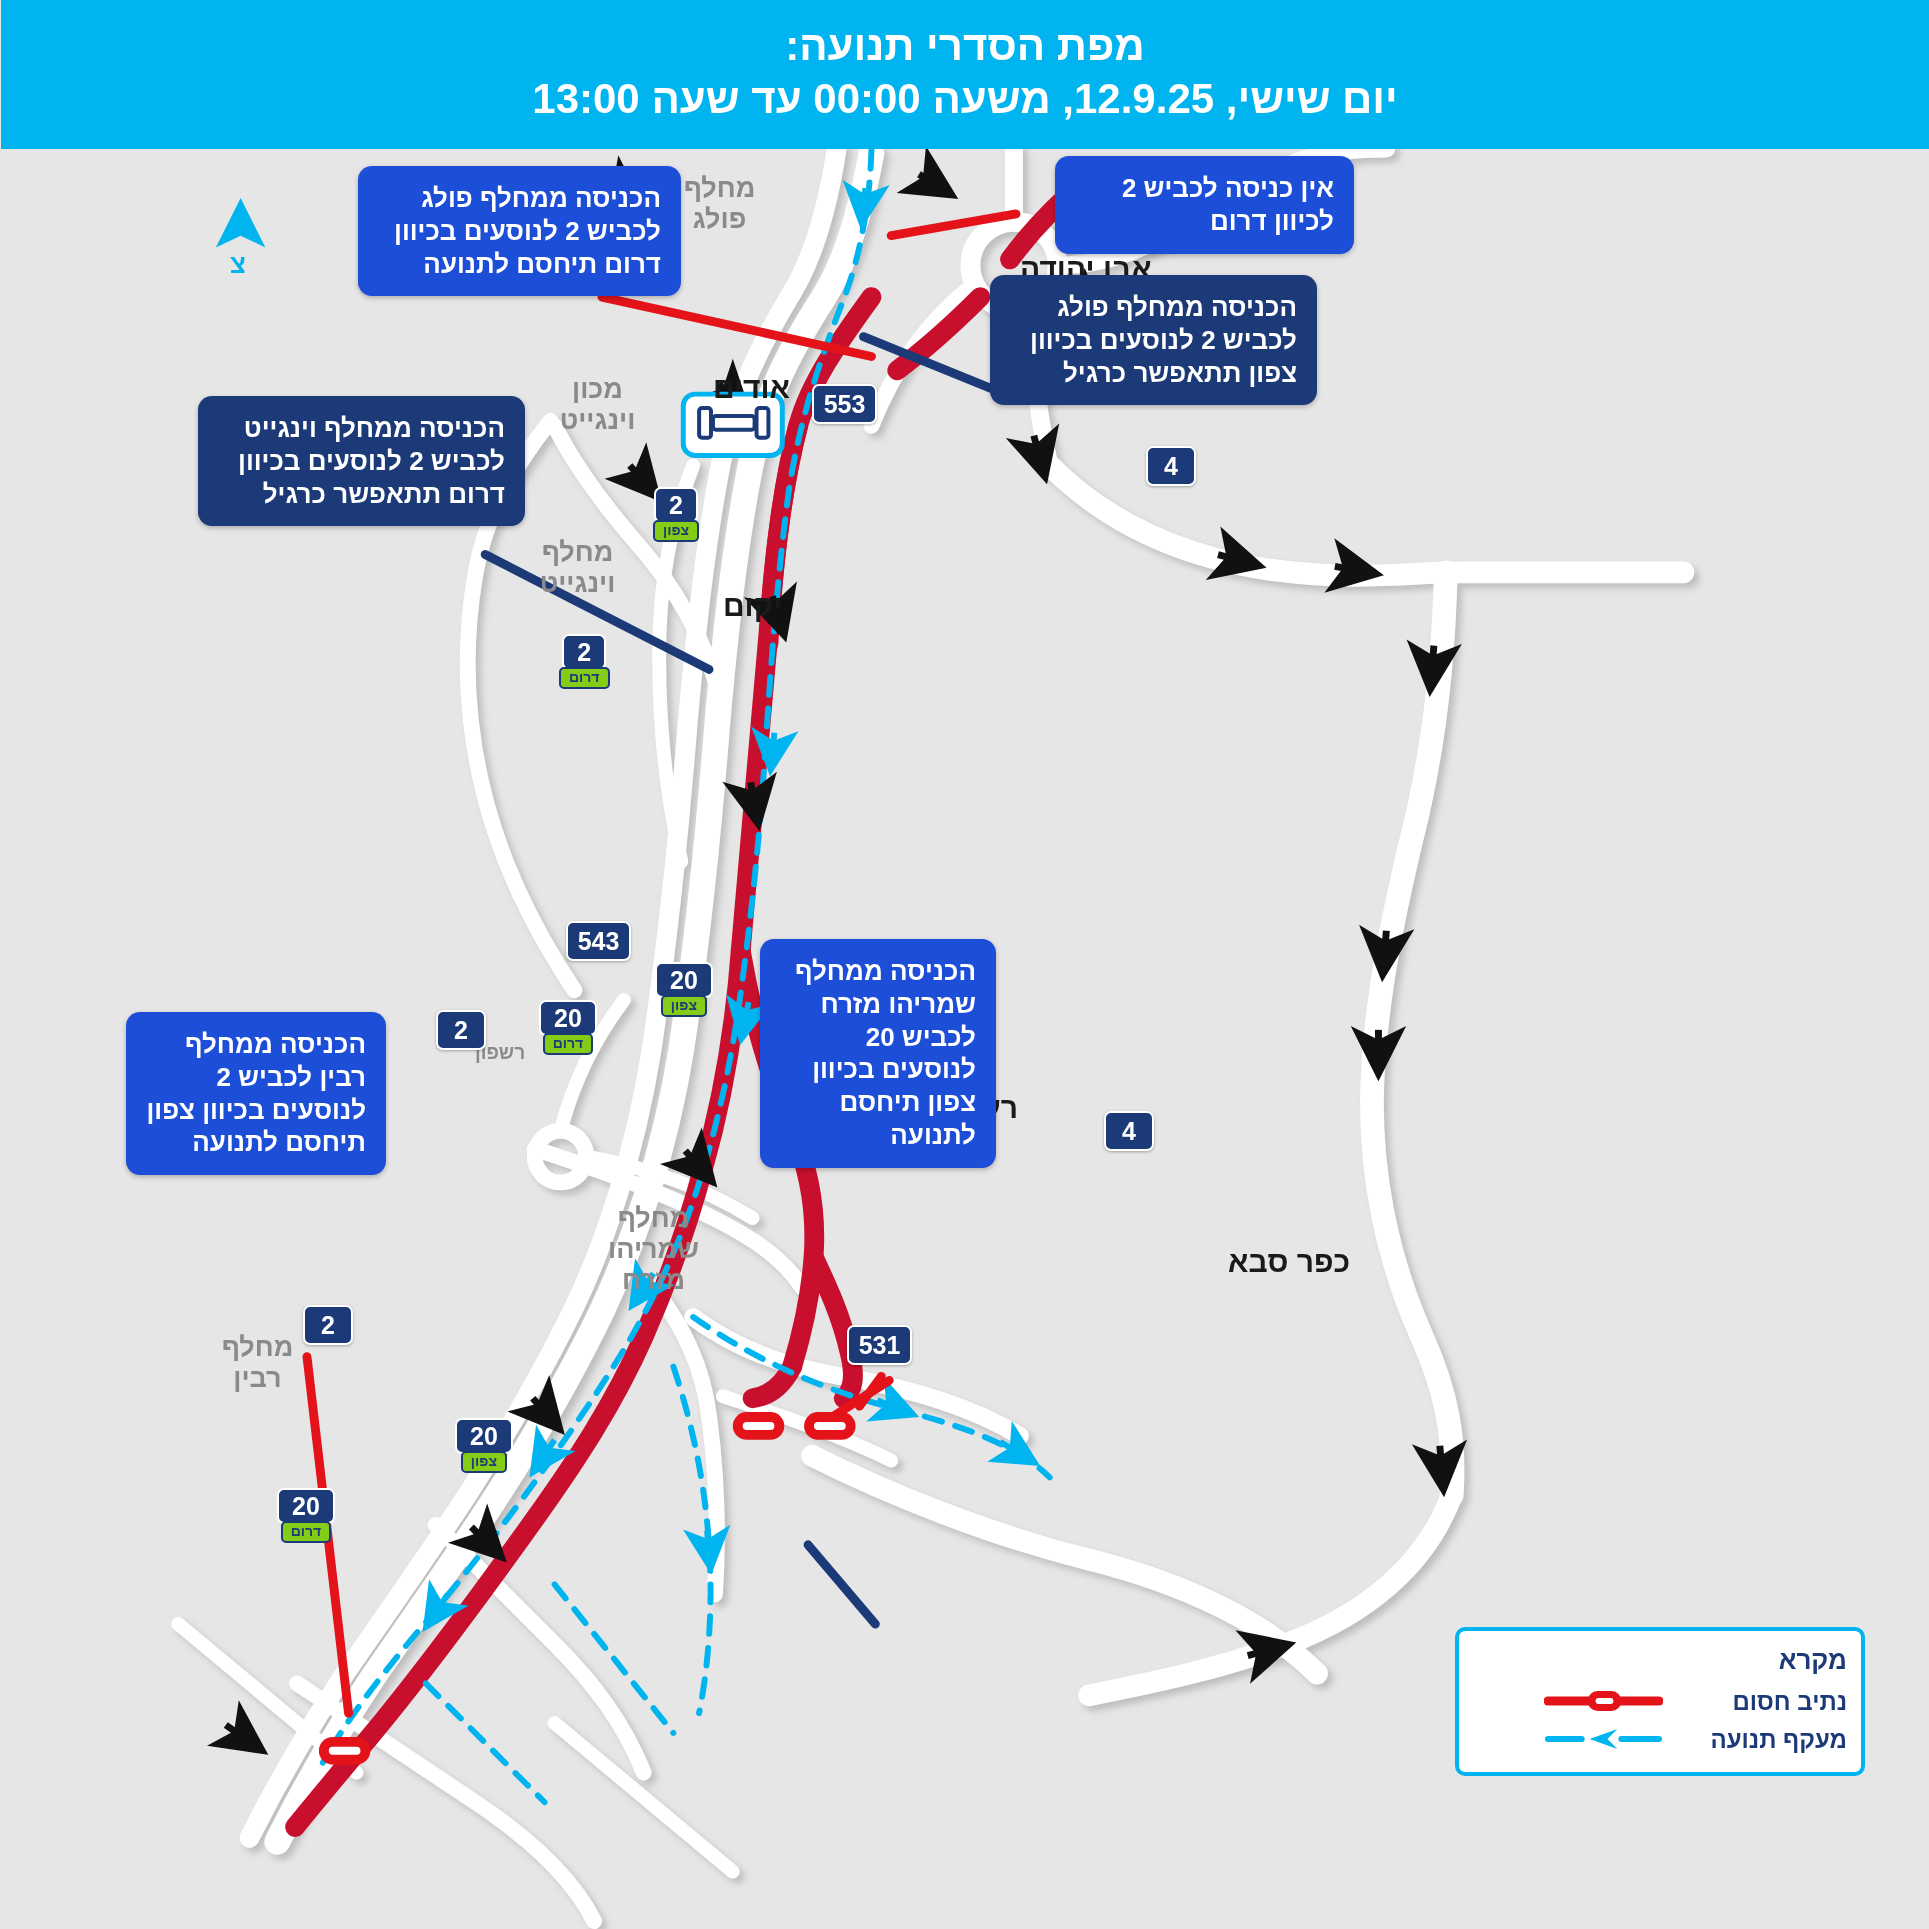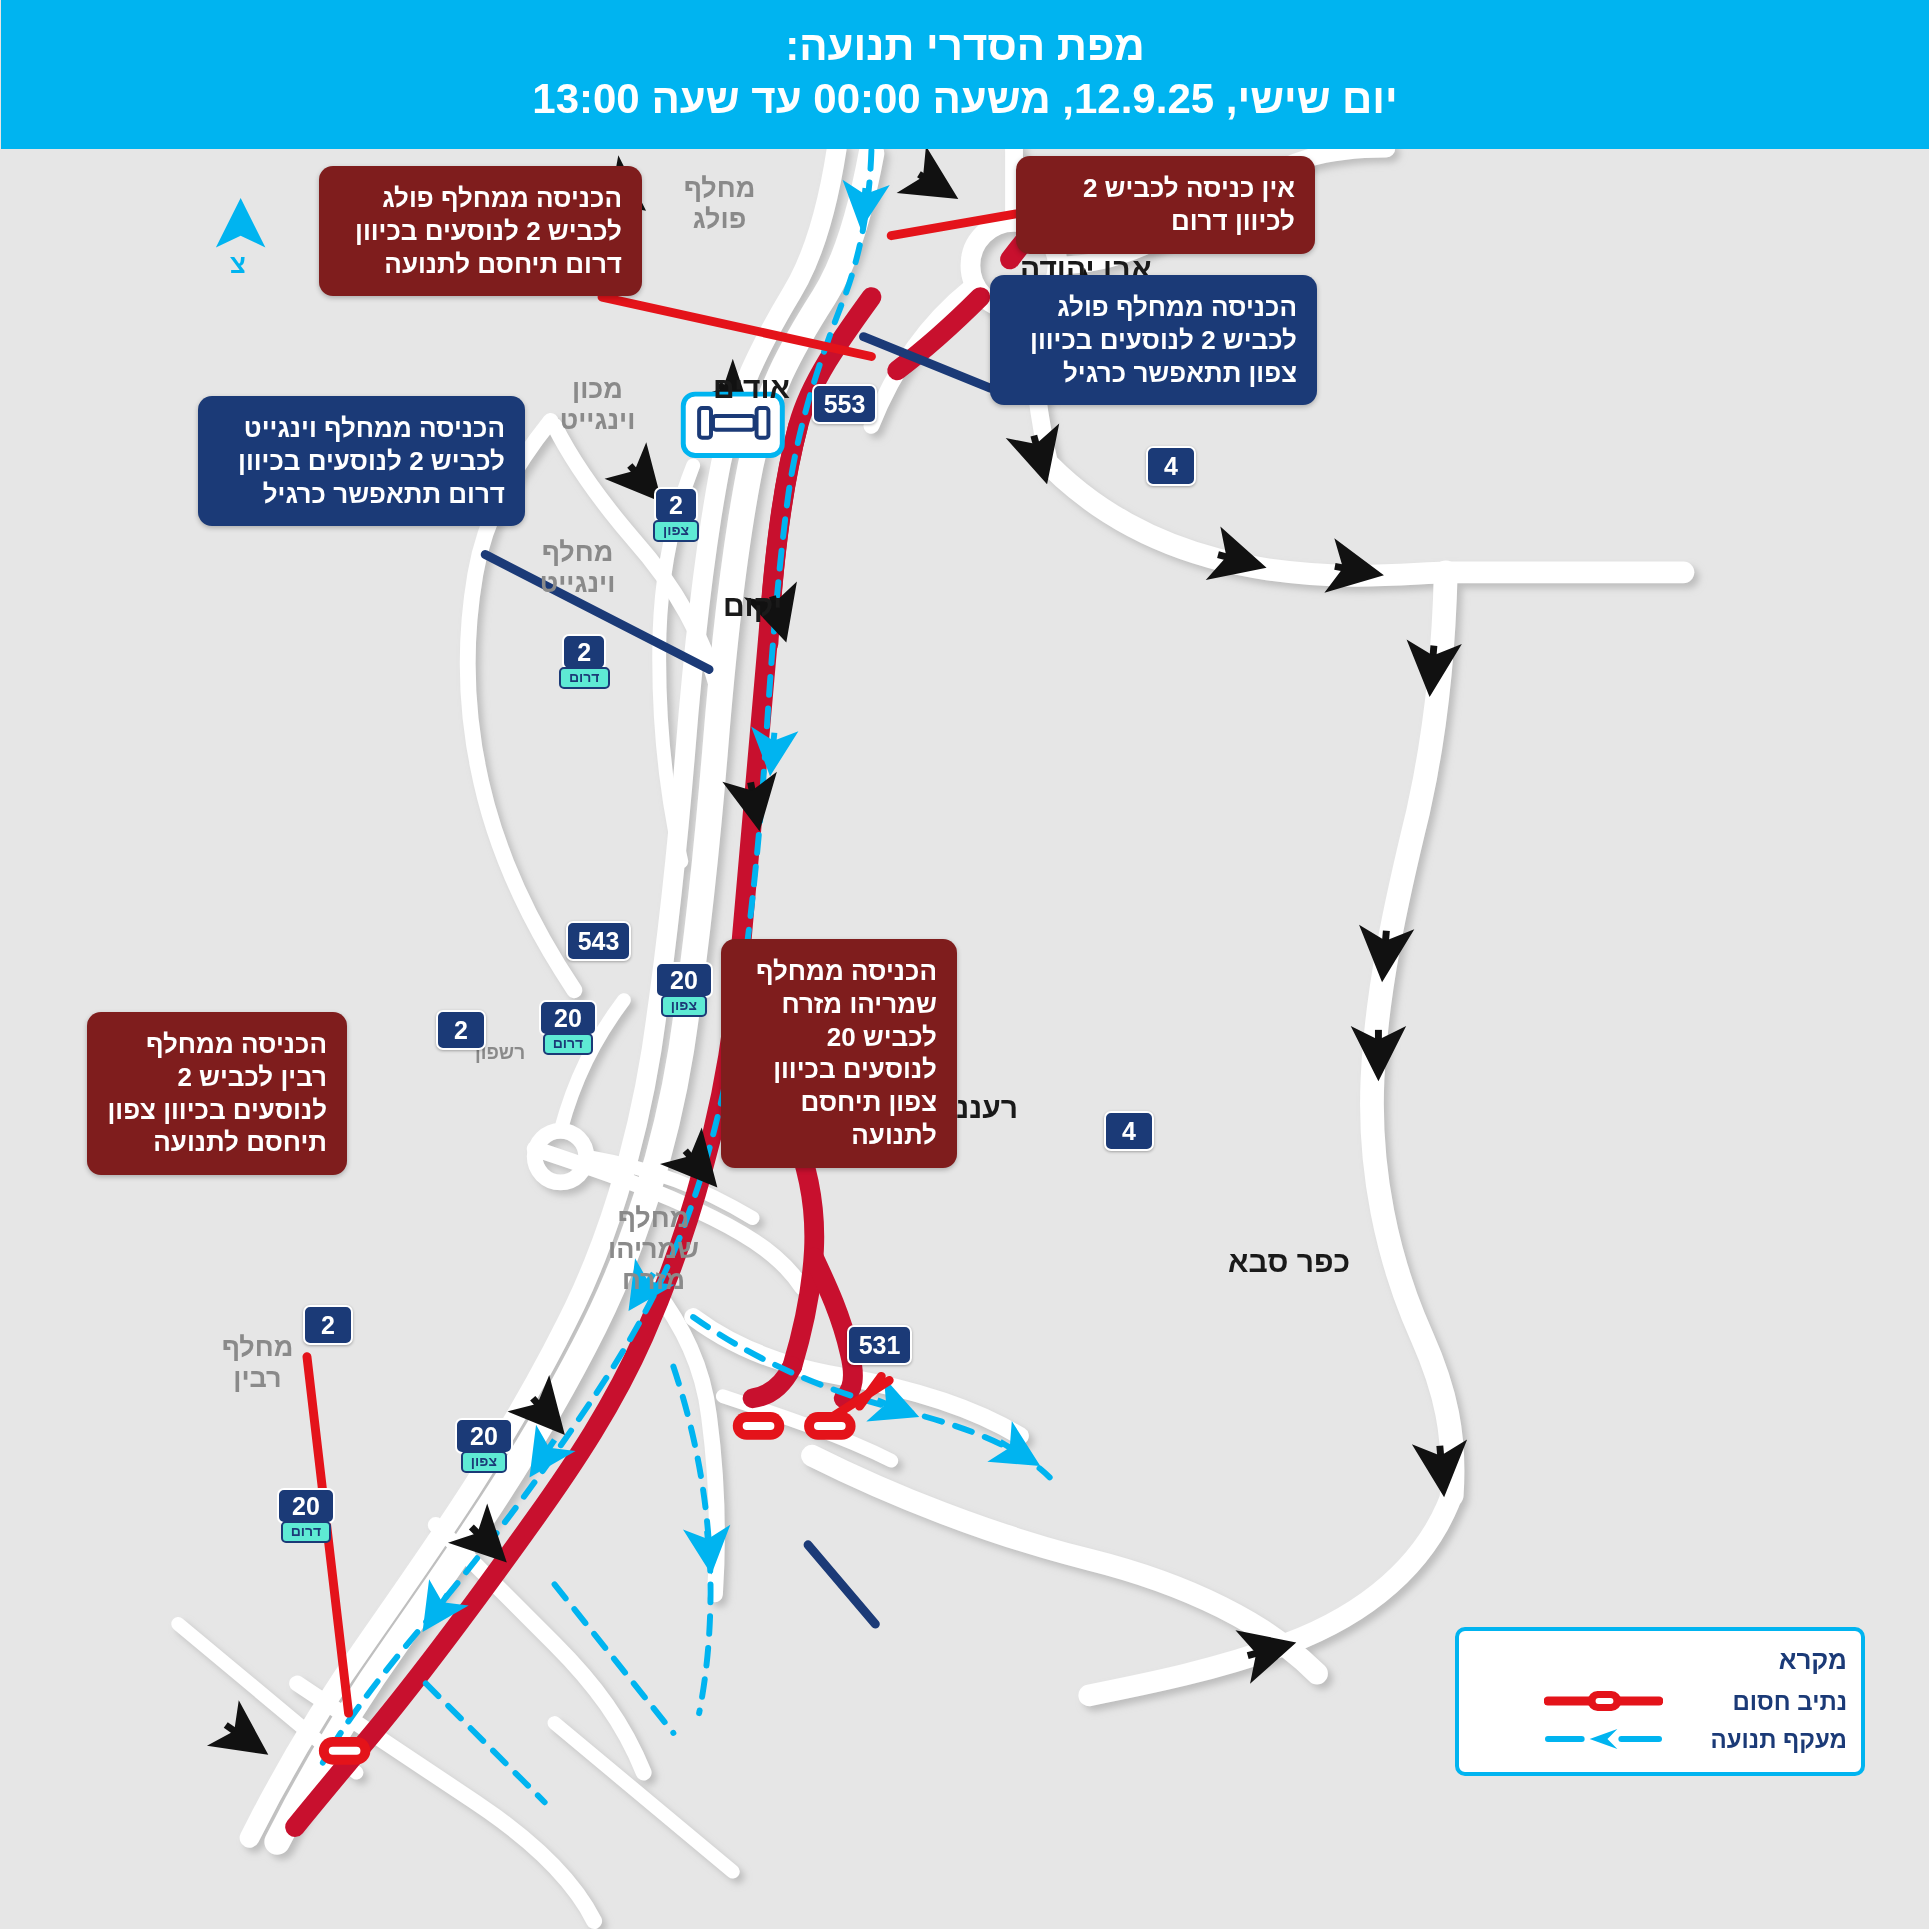--- a/index.html
+++ b/index.html
@@ -46,32 +46,32 @@
     display:flex;align-items:center;justify-content:center;
     font-weight:bold;box-shadow:0 1px 3px rgba(0,0,0,.3);
   }
   .shield .num{font-size:25px;line-height:1;}
   .shield-stack{position:absolute;z-index:35;display:flex;flex-direction:column;align-items:center;}
   .shield-stack .top{
     background:#1b3a77;color:#fff;border:2px solid #fff;border-radius:7px;
     font-size:25px;font-weight:bold;padding:3px 13px;line-height:1.05;
   }
   .shield-stack .bot{
-    margin-top:-3px;background:#5eead4;border:2px solid #1b3a77;border-radius:5px;
+    margin-top:-3px;background:#84cc16;border:2px solid #1b3a77;border-radius:5px;
     color:#1b3a77;font-size:14px;font-weight:bold;padding:1px 8px;line-height:1.1;
   }
 
   
   .callout{
     position:absolute;z-index:45;border-radius:14px;color:#fff;
     padding:16px 20px;direction:rtl;text-align:right;
     font-weight:bold;font-size:26px;line-height:1.26;
     box-shadow:0 2px 5px rgba(0,0,0,.25);
   }
-  .callout.red{background:#7f1d1d;}
+  .callout.red{background:#1d4ed8;margin-left:39px;}
   .callout.blue{background:#1b3a77;}
 
   
   .legend{
     position:absolute;z-index:50;background:#ffffff;border:4px solid #00b4f0;
     border-radius:10px;padding:14px 14px 18px 22px;direction:rtl;
   }
   .legend .title{
     color:#1b3a77;font-size:26px;font-weight:bold;text-align:right;margin-bottom:12px;
   }

